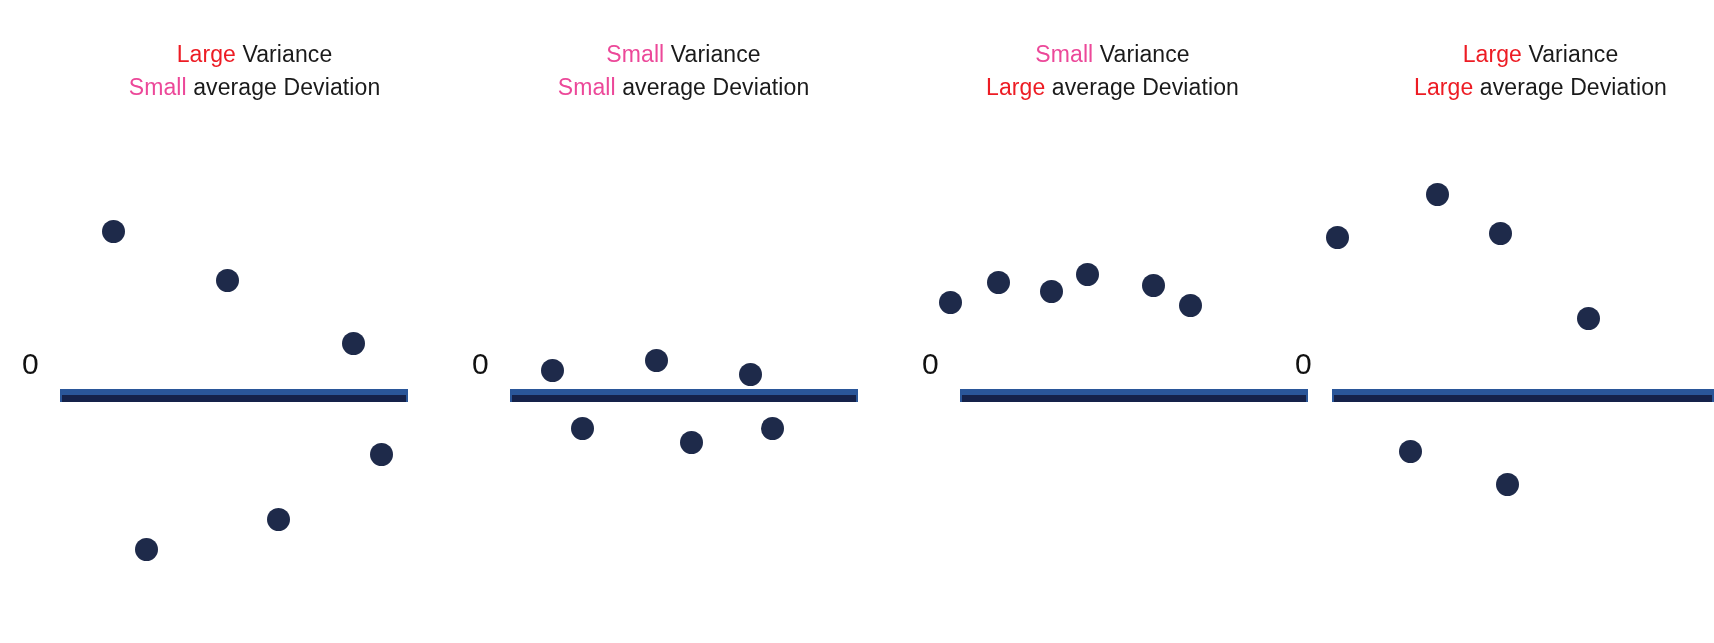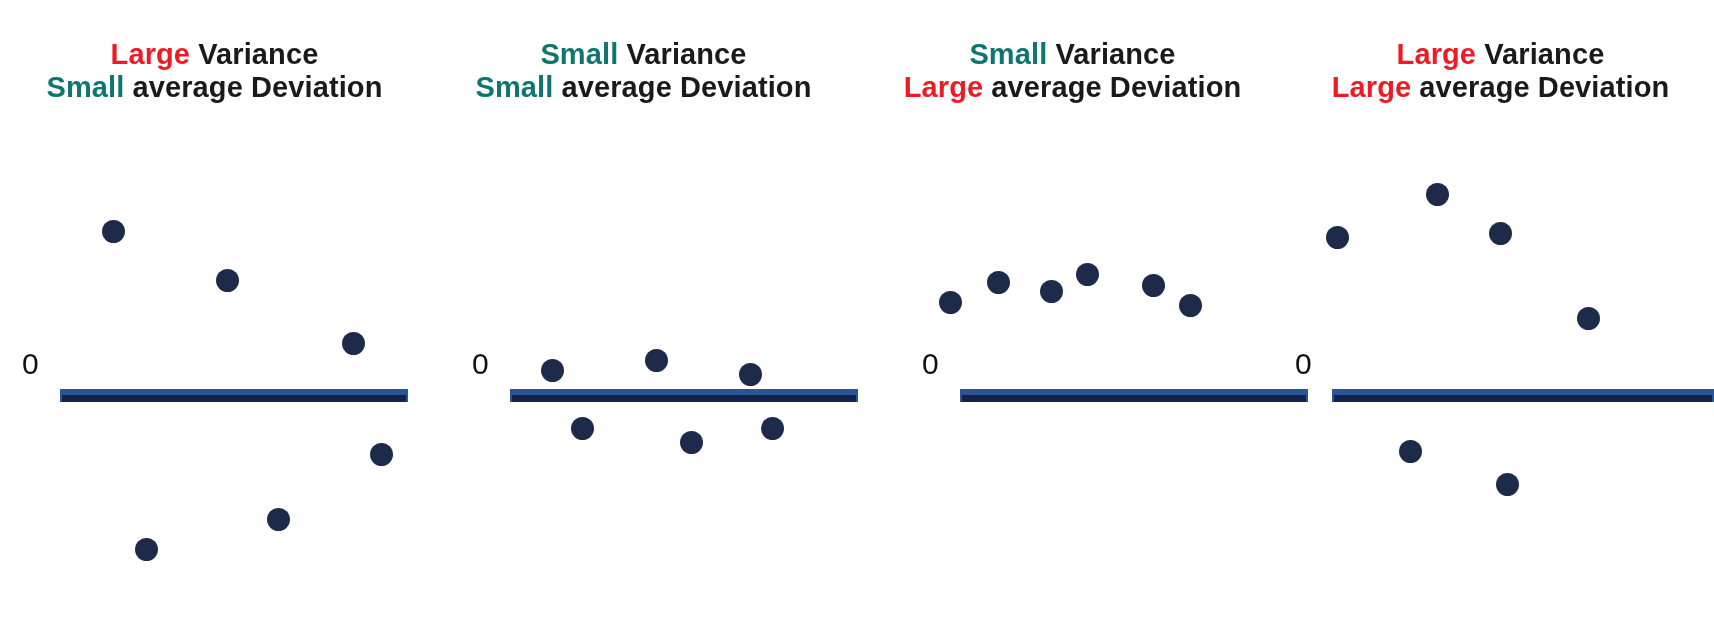--- a/index.html
+++ b/index.html
@@ -23,35 +23,36 @@
     position: absolute;
     top: 0;
     height: 643px;
   }
   .panel-title {
     position: absolute;
     top: 38px;
     left: 0;
     width: 100%;
     text-align: center;
-    font-size: 29px;
+    font-size: 23px;
     line-height: 33px;
     color: #1a1a1a;
-    font-weight: 700;
+    font-weight: 400;
     letter-spacing: 0.1px;
     white-space: nowrap;
+    padding-left: 40px;
   }
   .title-line {
     display: block;
   }
   .kw-large {
     color: #ed1c24;
   }
   .kw-small {
-    color: #0f766e;
+    color: #ec4899;
   }
   .zero-label {
     position: absolute;
     font-size: 30px;
     line-height: 30px;
     color: #111111;
     font-weight: 400;
   }
   .baseline {
     position: absolute;

